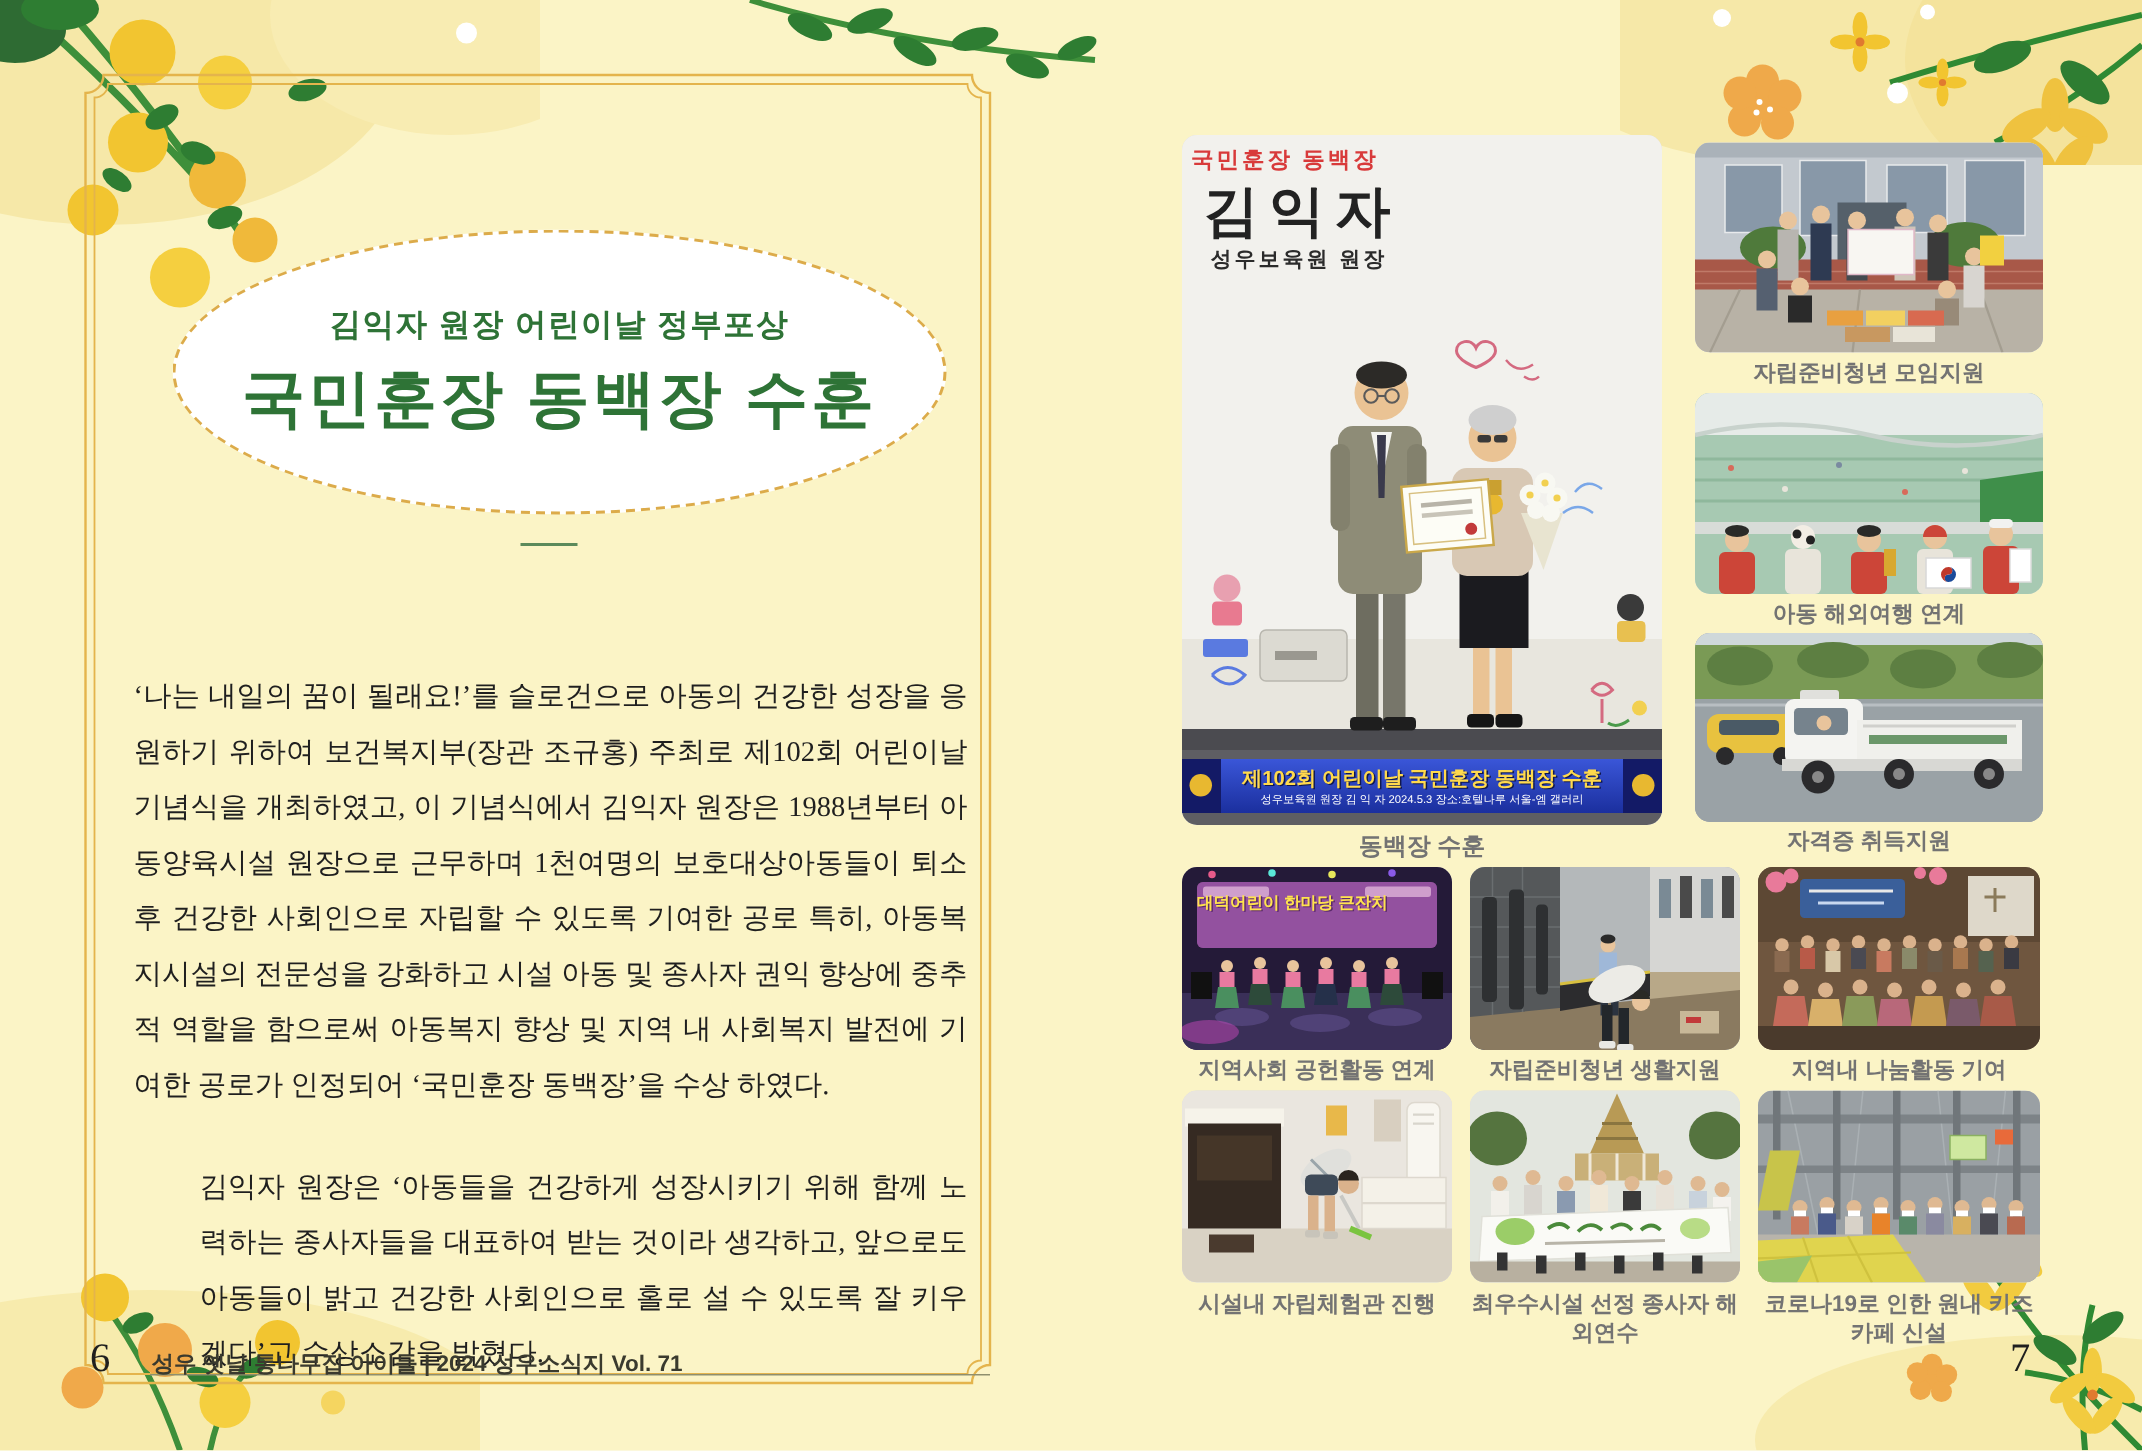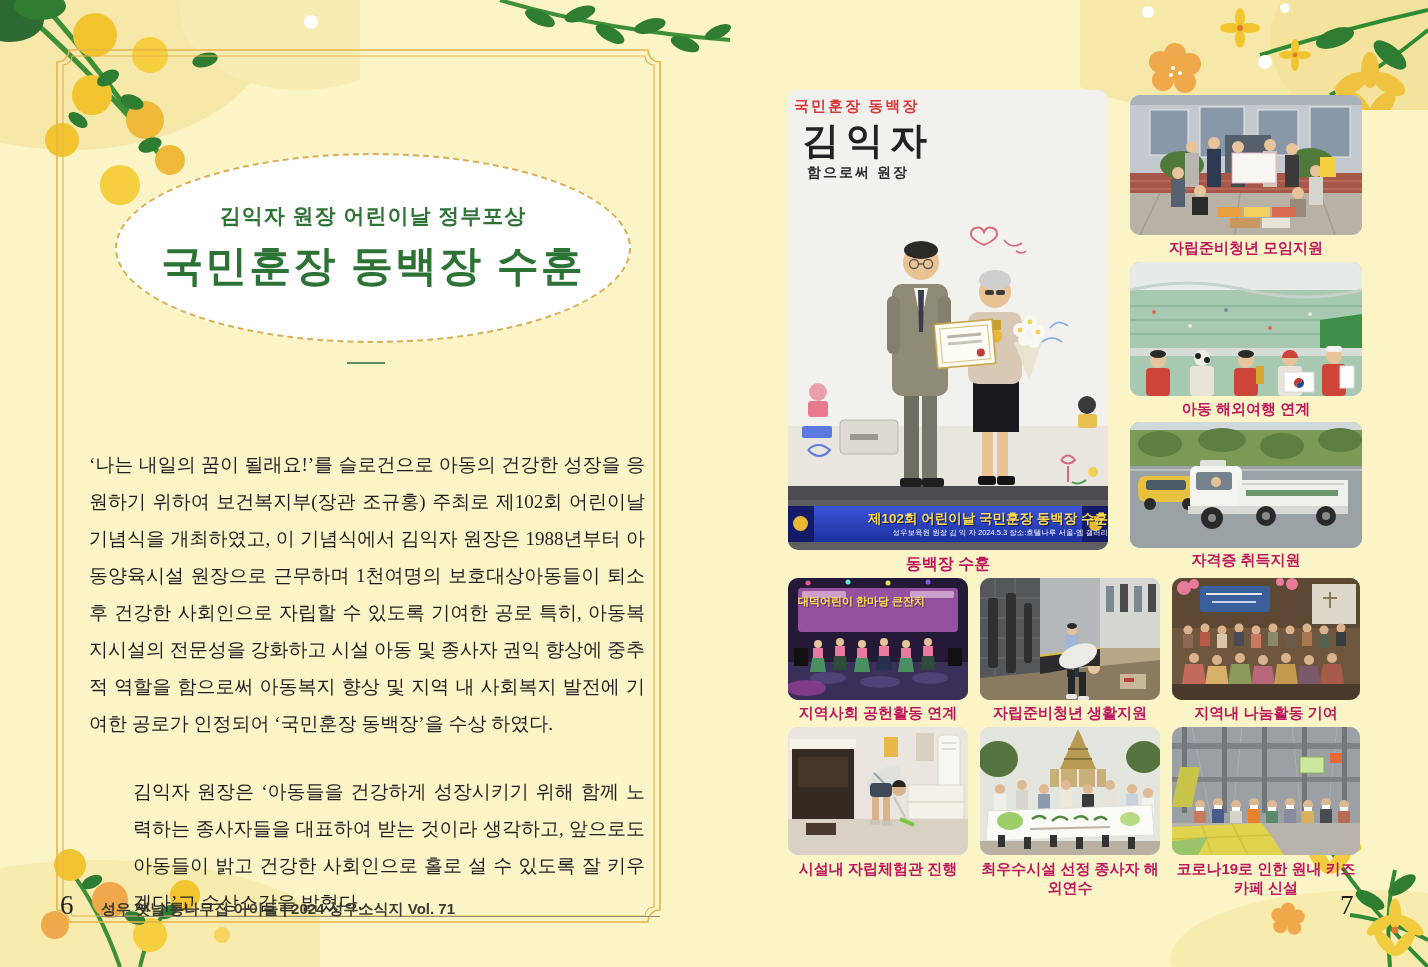--- a/index.html
+++ b/index.html
@@ -35,30 +35,30 @@
 
   .footer-left{position:absolute;left:0;top:890px;width:700px;height:50px;z-index:4;}
   .footer-rule{position:absolute;left:100px;top:26px;width:560px;height:1px;background:#8f8f6e;}
   .page-num-left{position:absolute;left:60px;top:0px;font-family:"Liberation Serif",serif;font-size:27px;color:#1f1f1f;}
   .footer-text{position:absolute;left:101px;top:10px;font-size:15px;font-weight:bold;color:#3a3a2e;}
   .page-num-right{position:absolute;left:1340px;top:890px;font-family:"Liberation Serif",serif;font-size:27px;color:#1f1f1f;z-index:4;}
 
   
   .photo{position:absolute;border-radius:10px;overflow:hidden;z-index:3;background:#ddd;}
   .photo svg{display:block;width:100%;height:100%;}
-  .caption{position:absolute;z-index:3;text-align:center;font-size:15px;font-weight:bold;color:#be185d;}
+  .caption{position:absolute;z-index:3;text-align:center;font-size:15px;font-weight:bold;color:#737373;}
 
   .main-photo{left:788px;top:90px;width:320px;height:460px;}
   .bd-top{position:absolute;left:6px;top:7px;font-size:15px;font-weight:bold;color:#D83A3A;letter-spacing:2px;}
   .bd-name{position:absolute;left:14px;top:26px;font-size:37px;font-weight:bold;color:#222222;letter-spacing:7px;}
   .bd-role{position:absolute;left:19px;top:74px;font-size:14px;font-weight:bold;color:#2b2b2b;letter-spacing:2px;}
   .award-banner{
     position:absolute;left:0;right:0;bottom:8px;height:36px;
     background:linear-gradient(#3a56d8,#1b2f9e);
-    display:flex;flex-direction:column;align-items:flex-end;justify-content:center;
+    display:flex;flex-direction:column;align-items:center;justify-content:center;
   }
   .award-banner::before,.award-banner::after{
     content:"";position:absolute;top:0;bottom:0;width:26px;background:#131a66;
   }
   .award-banner::before{left:0;}
   .award-banner::after{right:0;}
   .banner-emblem{position:absolute;top:10px;width:15px;height:15px;border-radius:50%;background:#E8B830;z-index:1;}
   .banner-emblem.l{left:5px;} .banner-emblem.r{right:5px;}
   .banner-l1{font-size:13.5px;font-weight:bold;color:#FFD94D;text-shadow:1px 1px 0 #10184d;white-space:nowrap;z-index:2;}
   .banner-l2{font-size:7.5px;color:#ffffff;white-space:nowrap;z-index:2;}
@@ -275,21 +275,21 @@
         <circle cx="242" cy="232" r="7" fill="#f8f8f2"></circle>
       <circle cx="250" cy="242" r="7" fill="#f8f8f2"></circle>
         <circle cx="236" cy="250" r="6" fill="#f8f8f2"></circle>
       <circle cx="246" cy="252" r="6" fill="#f8f8f2"></circle>
       <circle cx="232" cy="240" r="2.4" fill="#f2d050"></circle>
         <circle cx="242" cy="232" r="2.4" fill="#f2d050"></circle>
       <circle cx="250" cy="242" r="2.4" fill="#f2d050"></circle>
     </svg>
     <div class="bd-top">국민훈장 동백장</div>
     <div class="bd-name">김익자</div>
-    <div class="bd-role">함으로써 원장</div>
+    <div class="bd-role">성우보육원 원장</div>
     <div class="award-banner">
       <span class="banner-emblem l"></span>
       <span class="banner-emblem r"></span>
       <div class="banner-l1">제102회 어린이날  국민훈장 동백장 수훈</div>
       <div class="banner-l2">성우보육원 원장 김 익 자  2024.5.3 장소:호텔나루 서울-엠 갤러리</div>
     </div>
   </div>
   <div class="caption" style="left:788px;top:554px;width:320px;font-size:16px;">동백장 수훈</div>
 
   <div class="photo" style="left:1130px;top:95px;width:232px;height:140px;">

